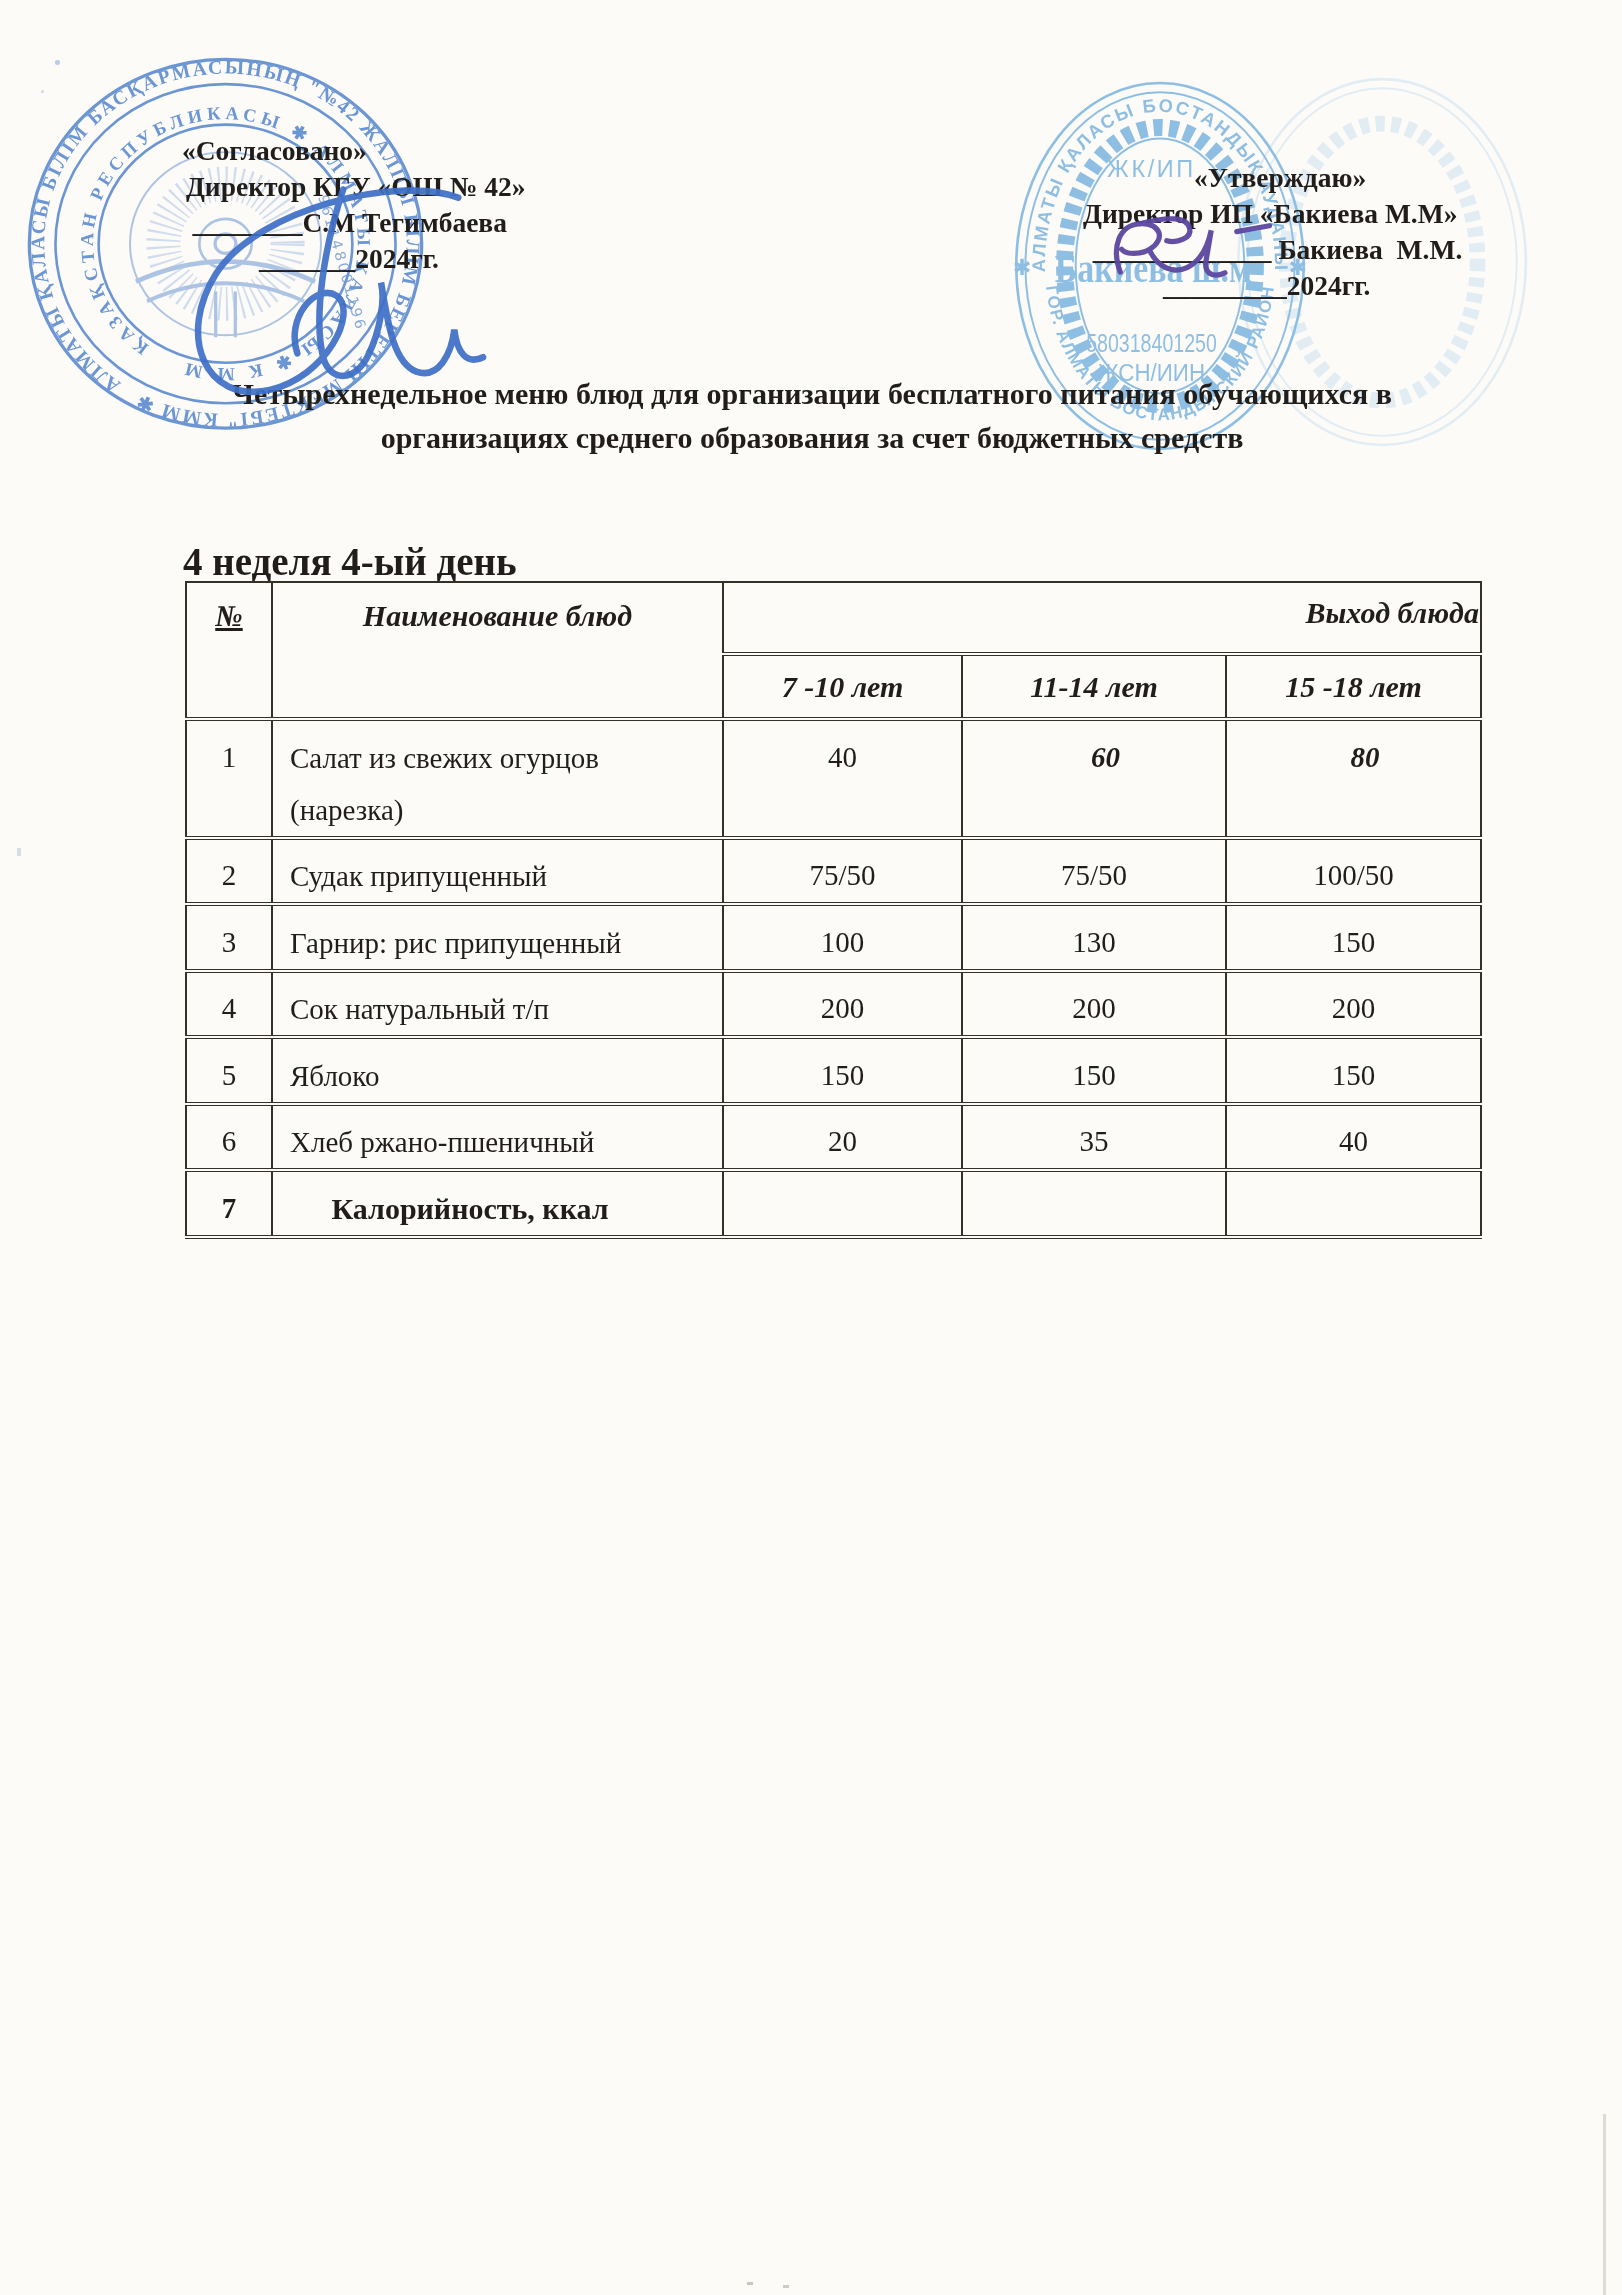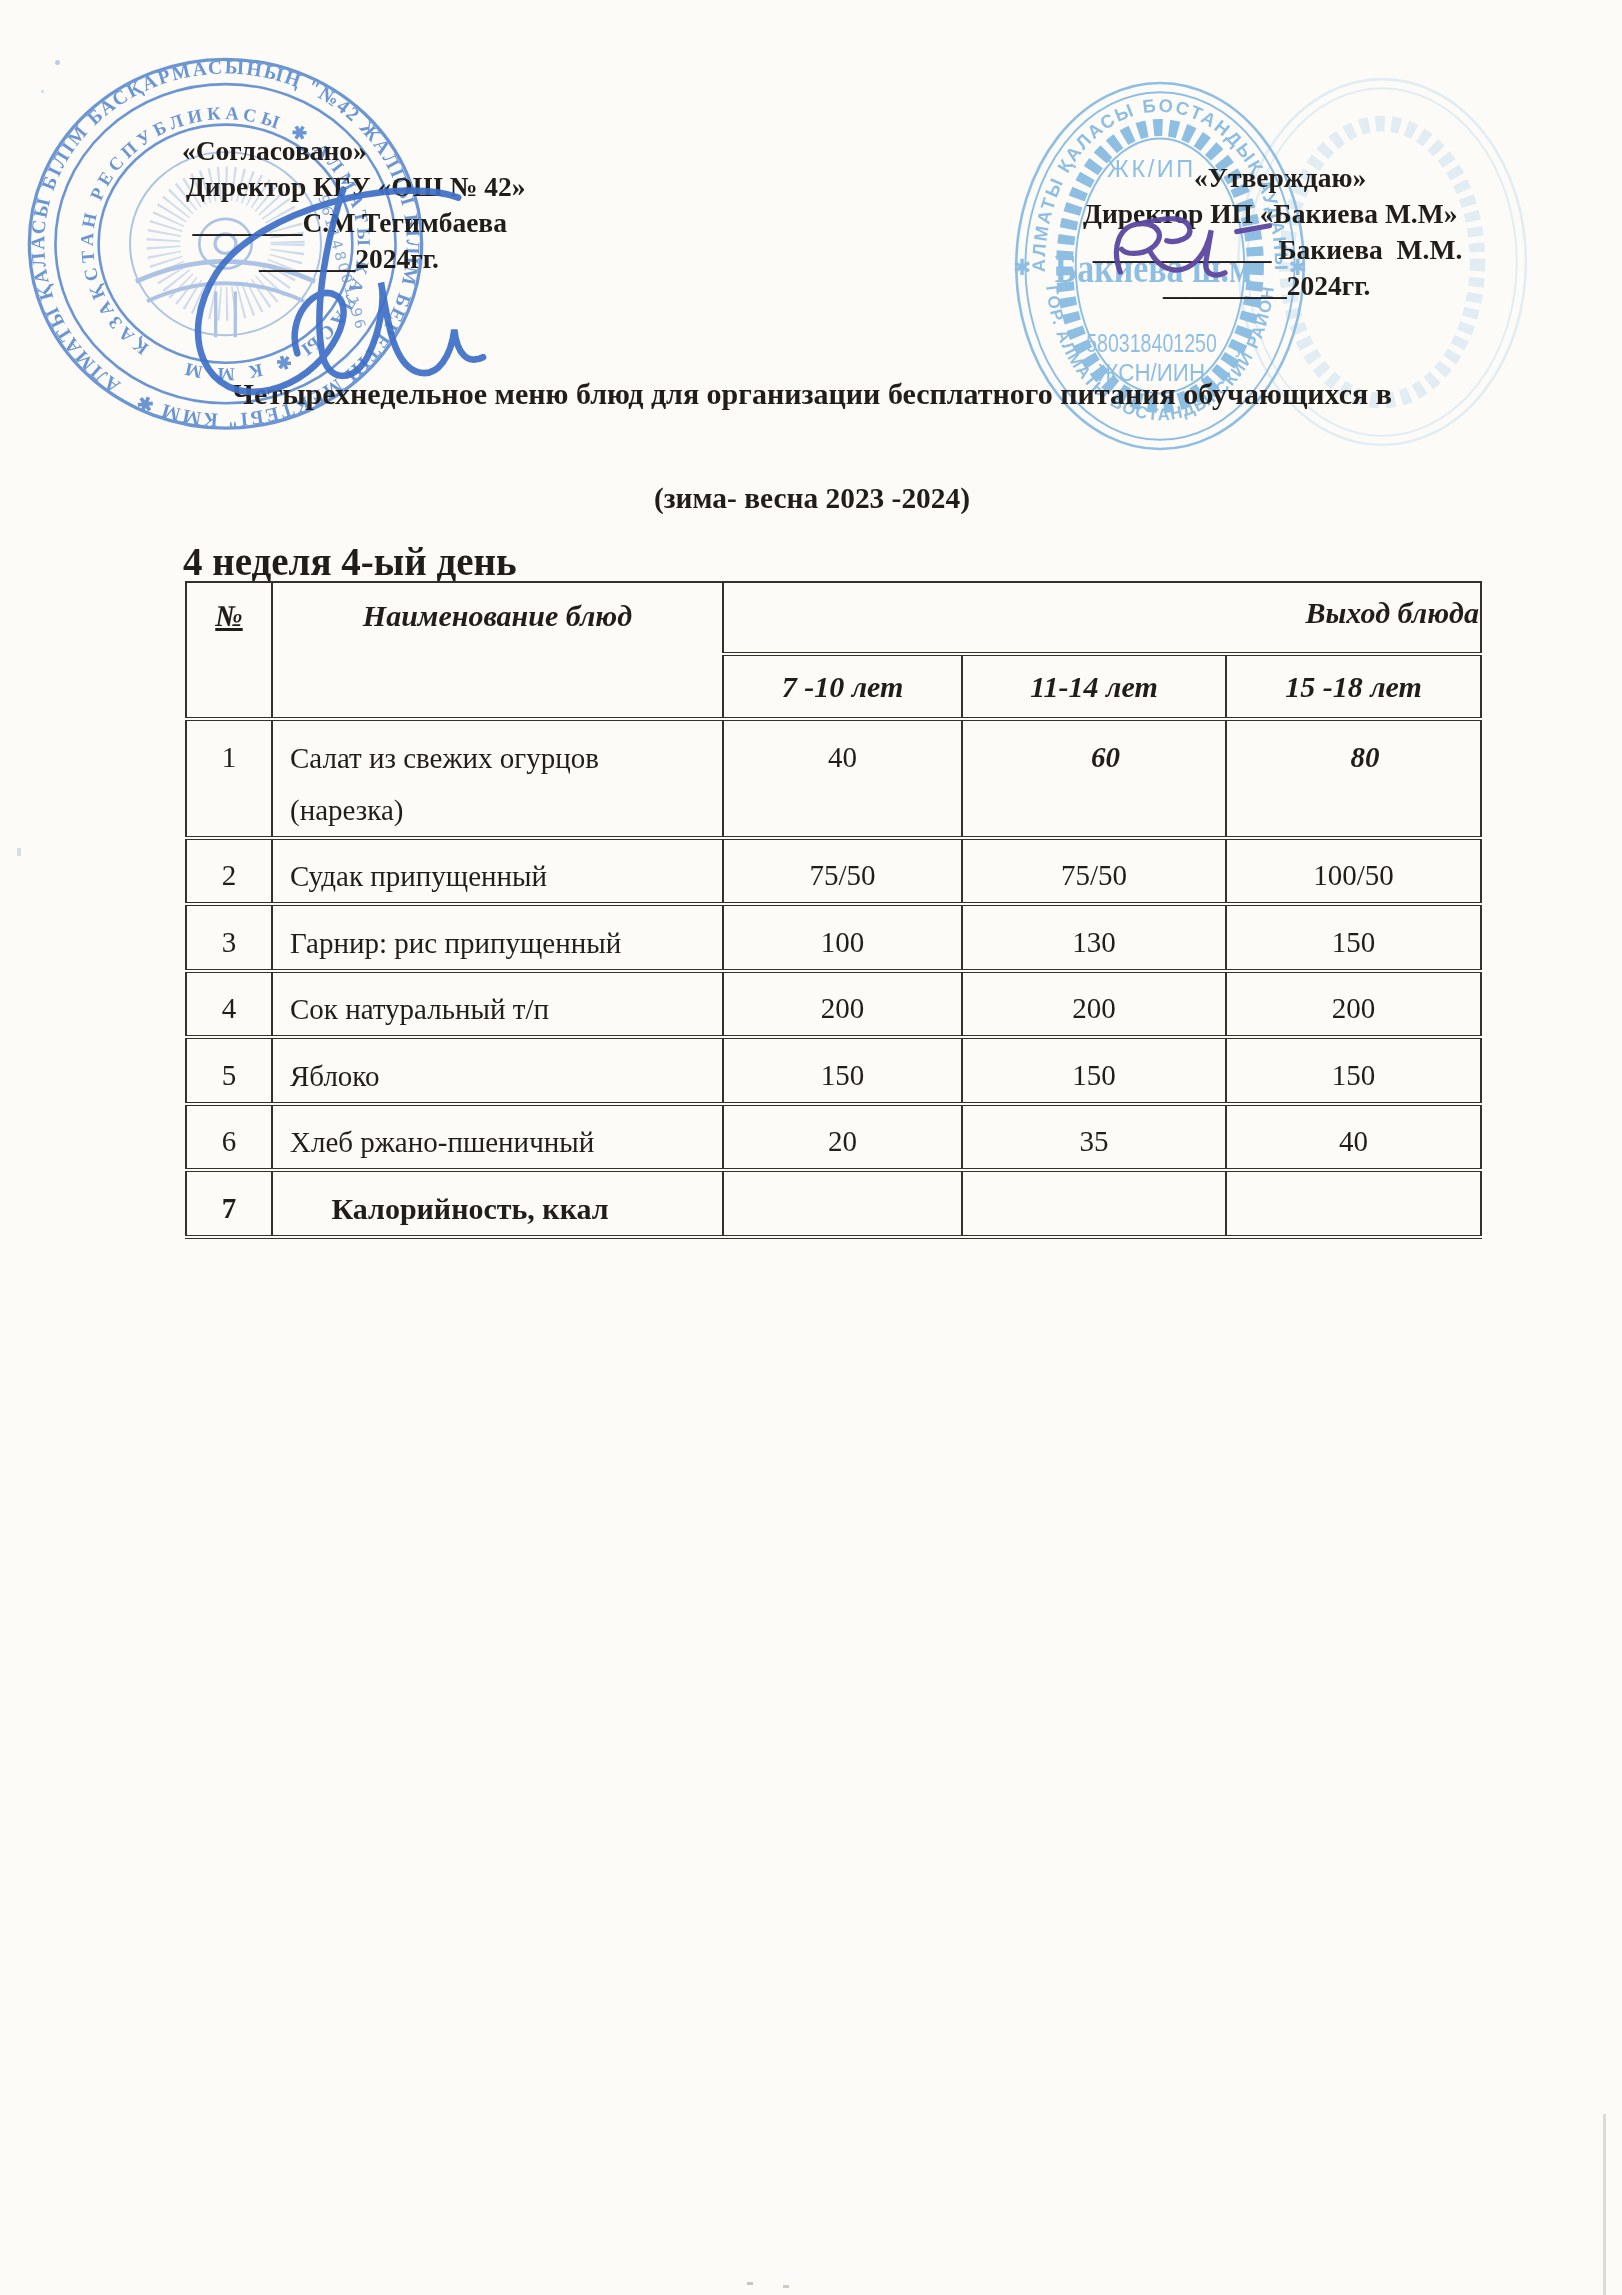--- a/index.html
+++ b/index.html
@@ -147,22 +147,22 @@
     <g fill="none" stroke="#5b47a0" stroke-width="8" stroke-linecap="round" opacity="0.95">
       <path d="M 1712 416 C 1698 378 1710 344 1742 342 C 1774 340 1782 366 1757 381 C 1742 390 1720 389 1714 381"></path>
       <path d="M 1742 342 C 1788 330 1814 332 1818 349 C 1822 364 1799 372 1783 368"></path>
       <path d="M 1758 385 C 1770 408 1792 419 1814 409 C 1837 398 1847 371 1851 352 L 1843 399 C 1840 417 1853 426 1872 417"></path>
       <path d="M 1890 354 L 1940 345"></path>
     </g>
   </svg>
 
   <div class="doc-title">
     <div>Четырехнедельное меню блюд для организации бесплатного питания  обучающихся в</div>
+    <div>организациях среднего образования за счет бюджетных средств</div>
   </div>
-  <div class="season-line">(зима- весна 2023 -2024)</div>
 
   <div class="week-label">4 неделя 4-ый день</div>
 
   <table class="menu-table">
     <colgroup>
       <col style="width:86px">
         <col style="width:451px">
         <col style="width:239px">
         <col style="width:264px">
         <col style="width:255px">

